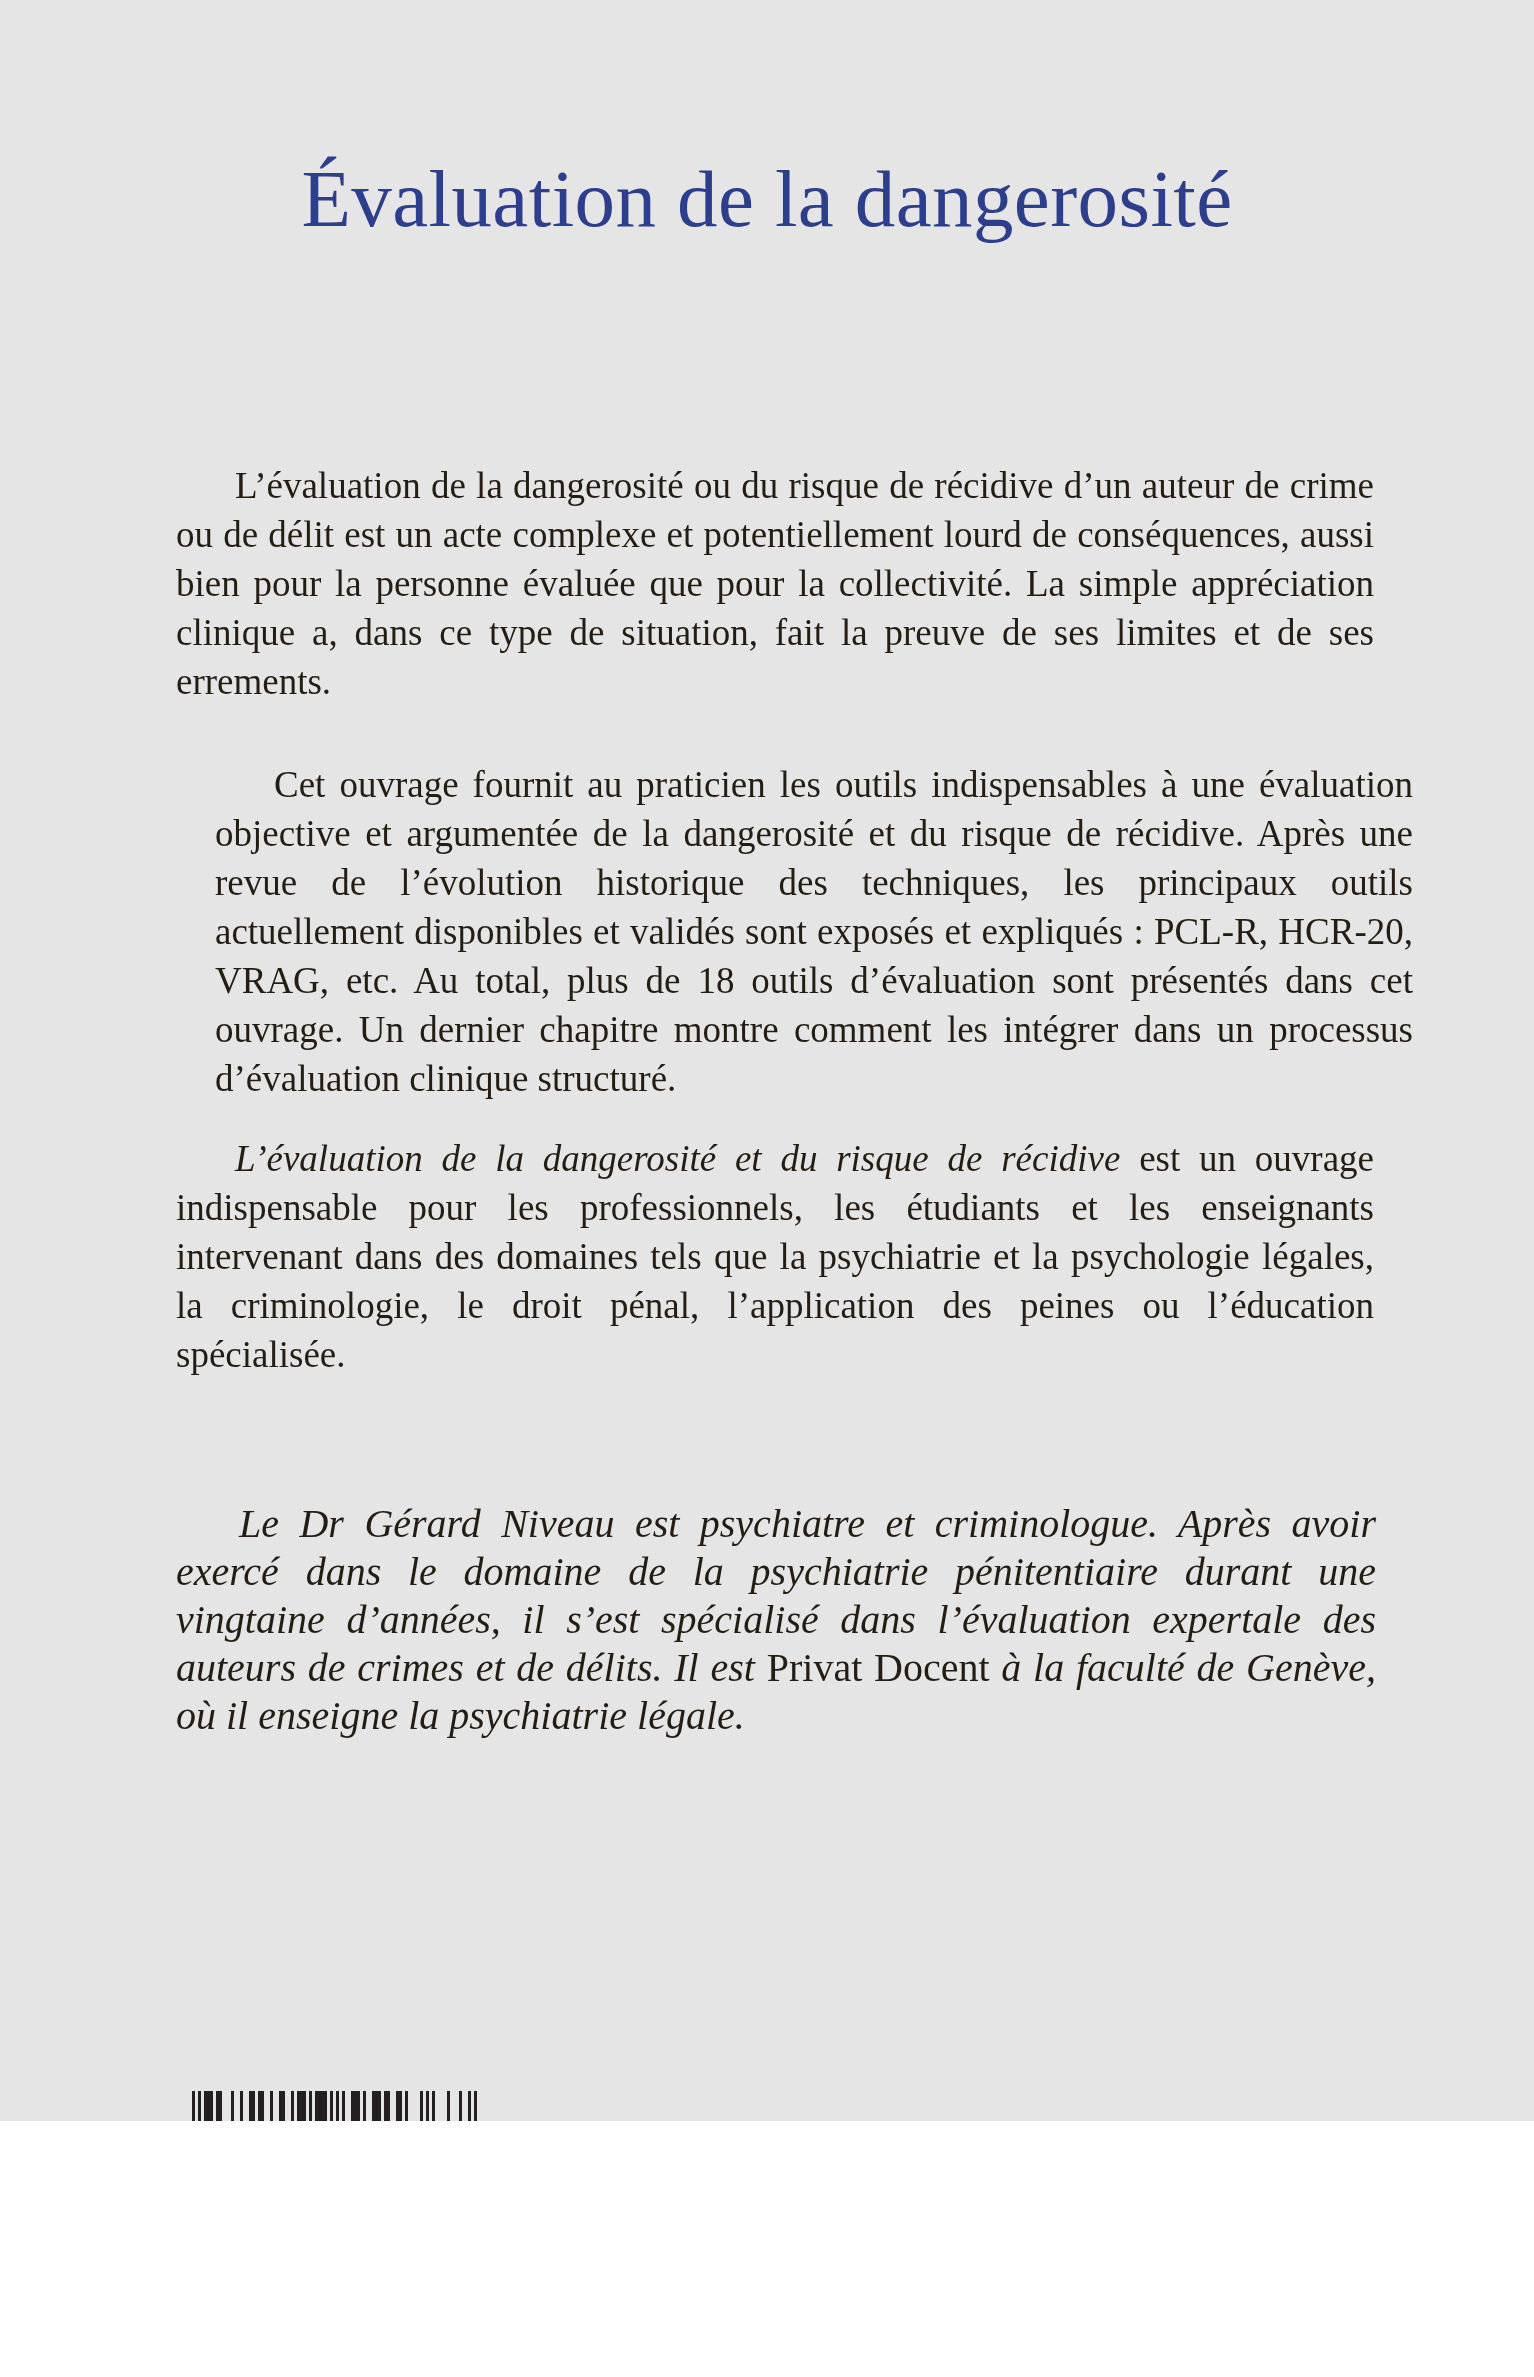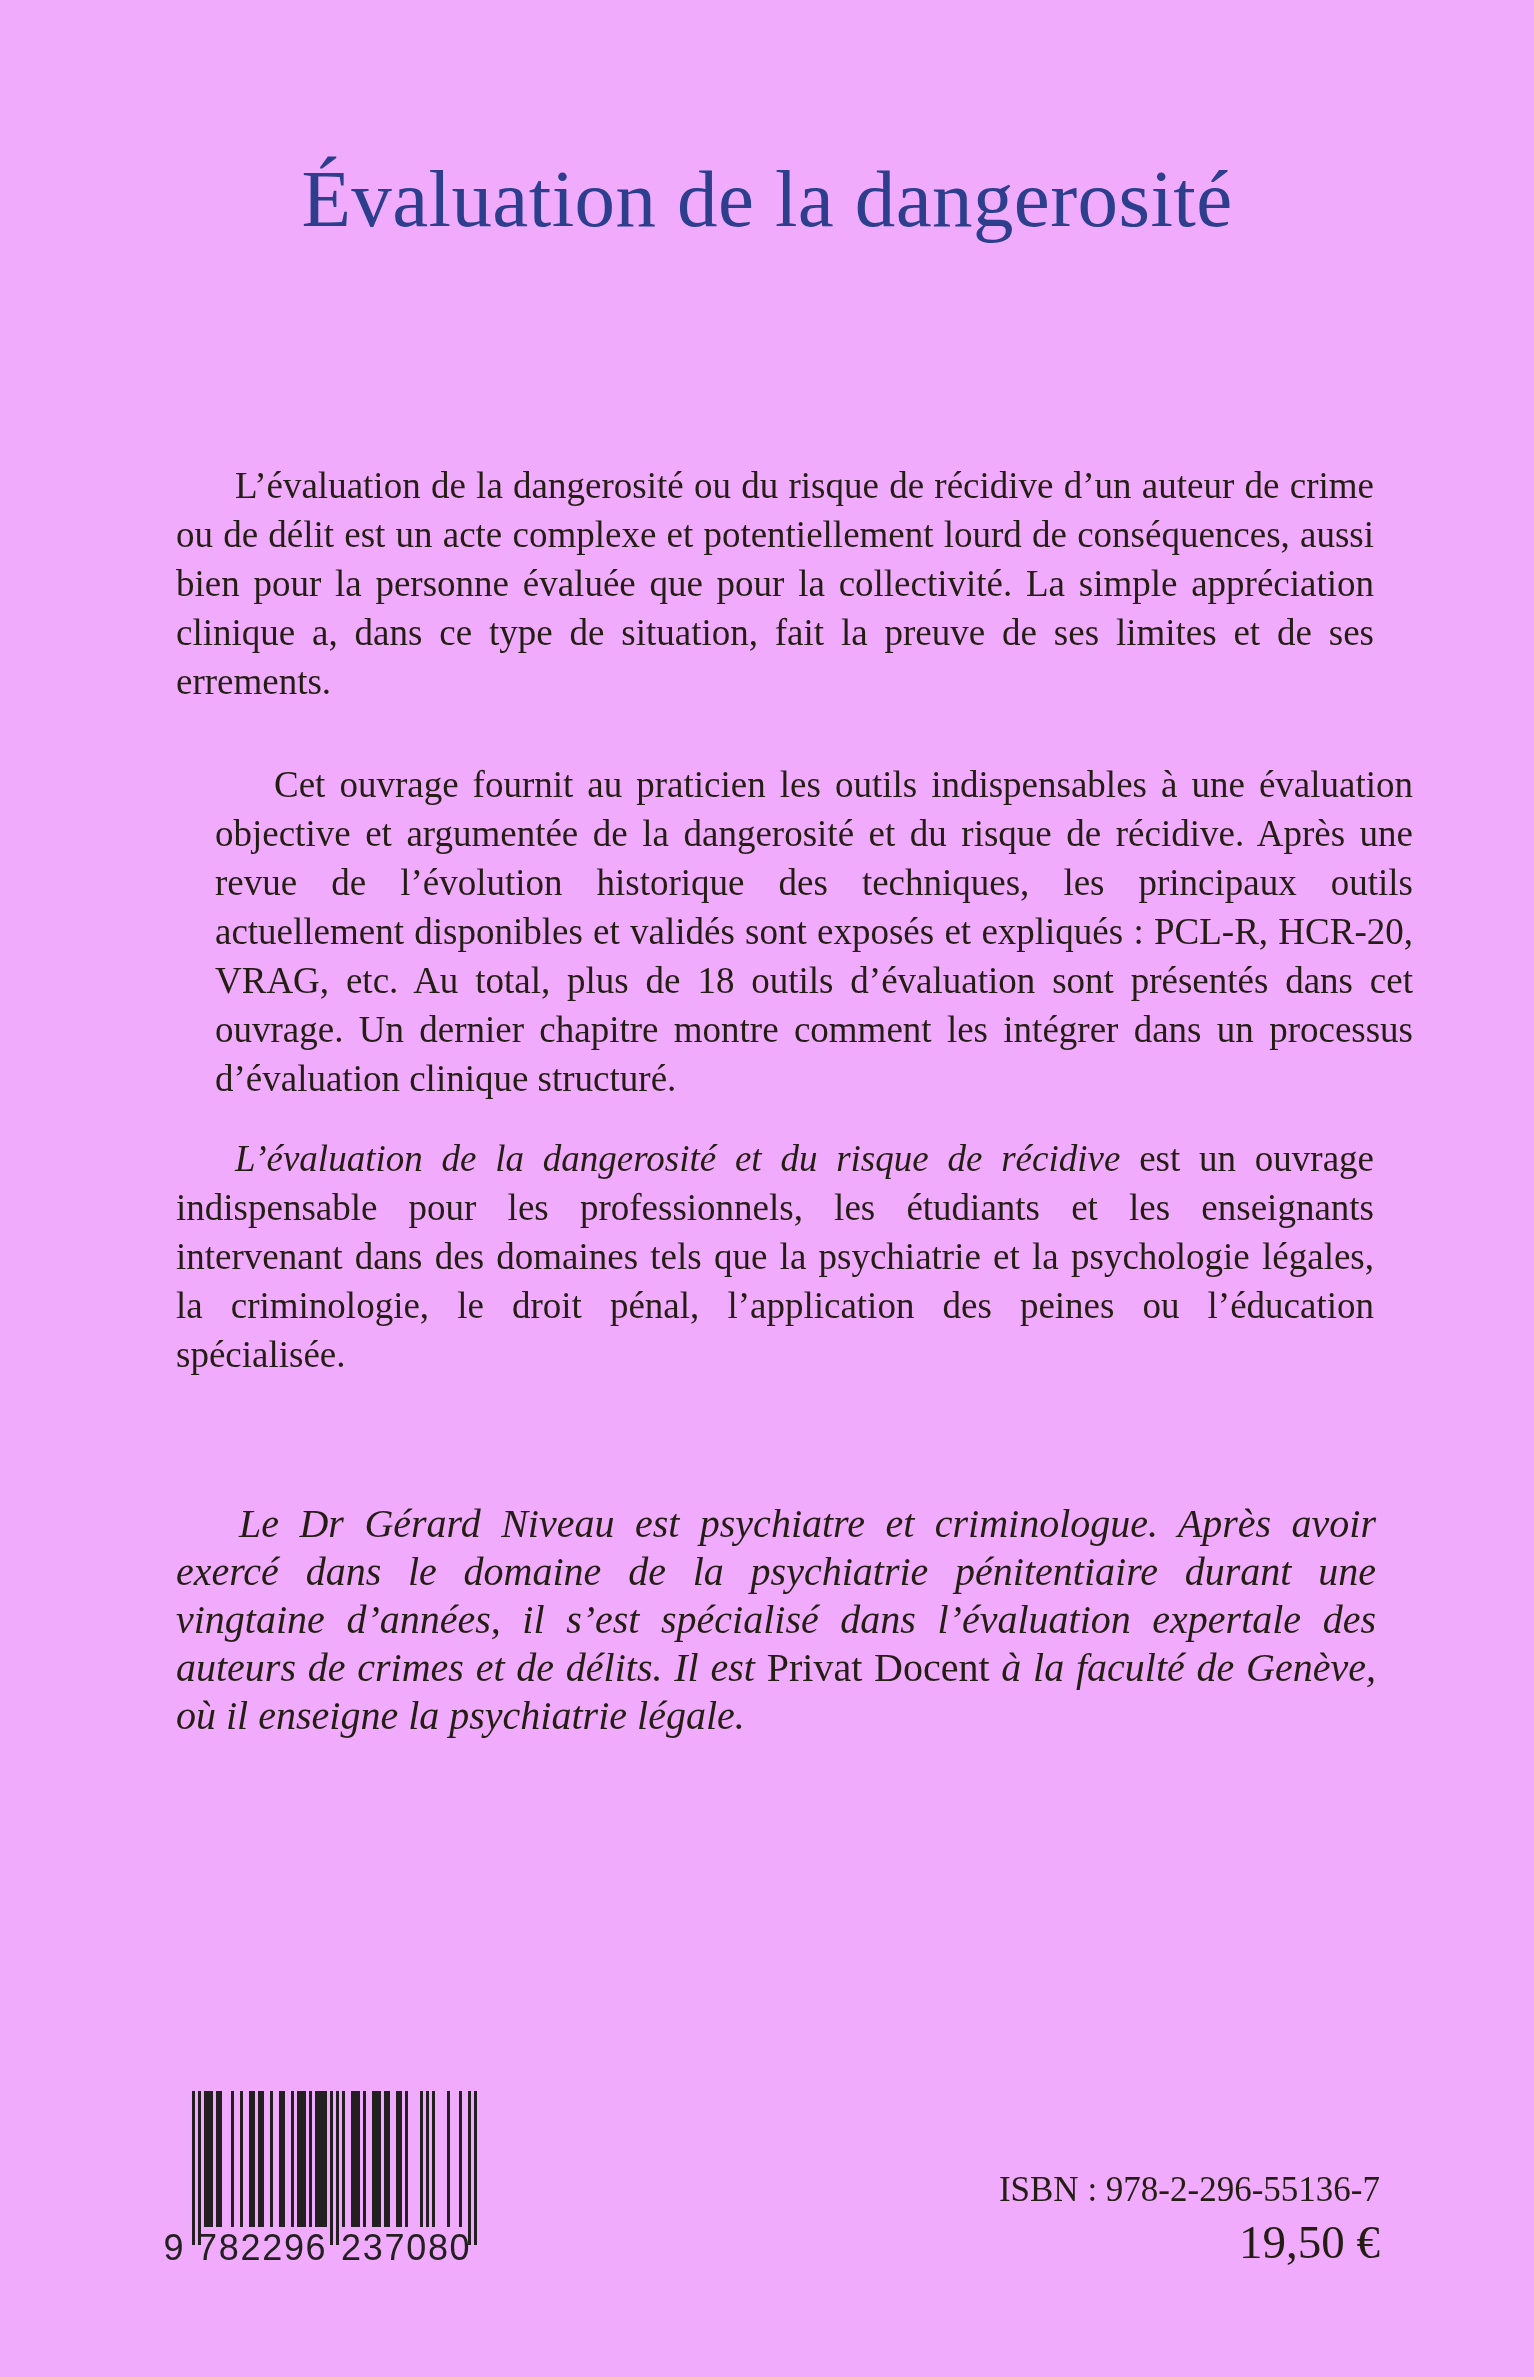--- a/index.html
+++ b/index.html
@@ -1,21 +1,21 @@
 <!DOCTYPE html>
 <html lang="fr" style="font-size:13.4px"><head>
 <meta charset="utf-8">
 <title>Book back cover</title>
 <style>
   html, body { margin: 0; padding: 0; }
   .page {
     position: relative;
     width: 1534px;
-    height: 2377px;
-    background: #f0abfc;
+    height: 2121px;
+    background: #e5e5e5;
     font-family: "Liberation Serif", "DejaVu Serif", serif;
     color: #241d14;
     overflow: hidden;
   }
   .title {
     position: absolute;
     top: 91px;
     left: 0;
     width: 100%;
     text-align: center;

